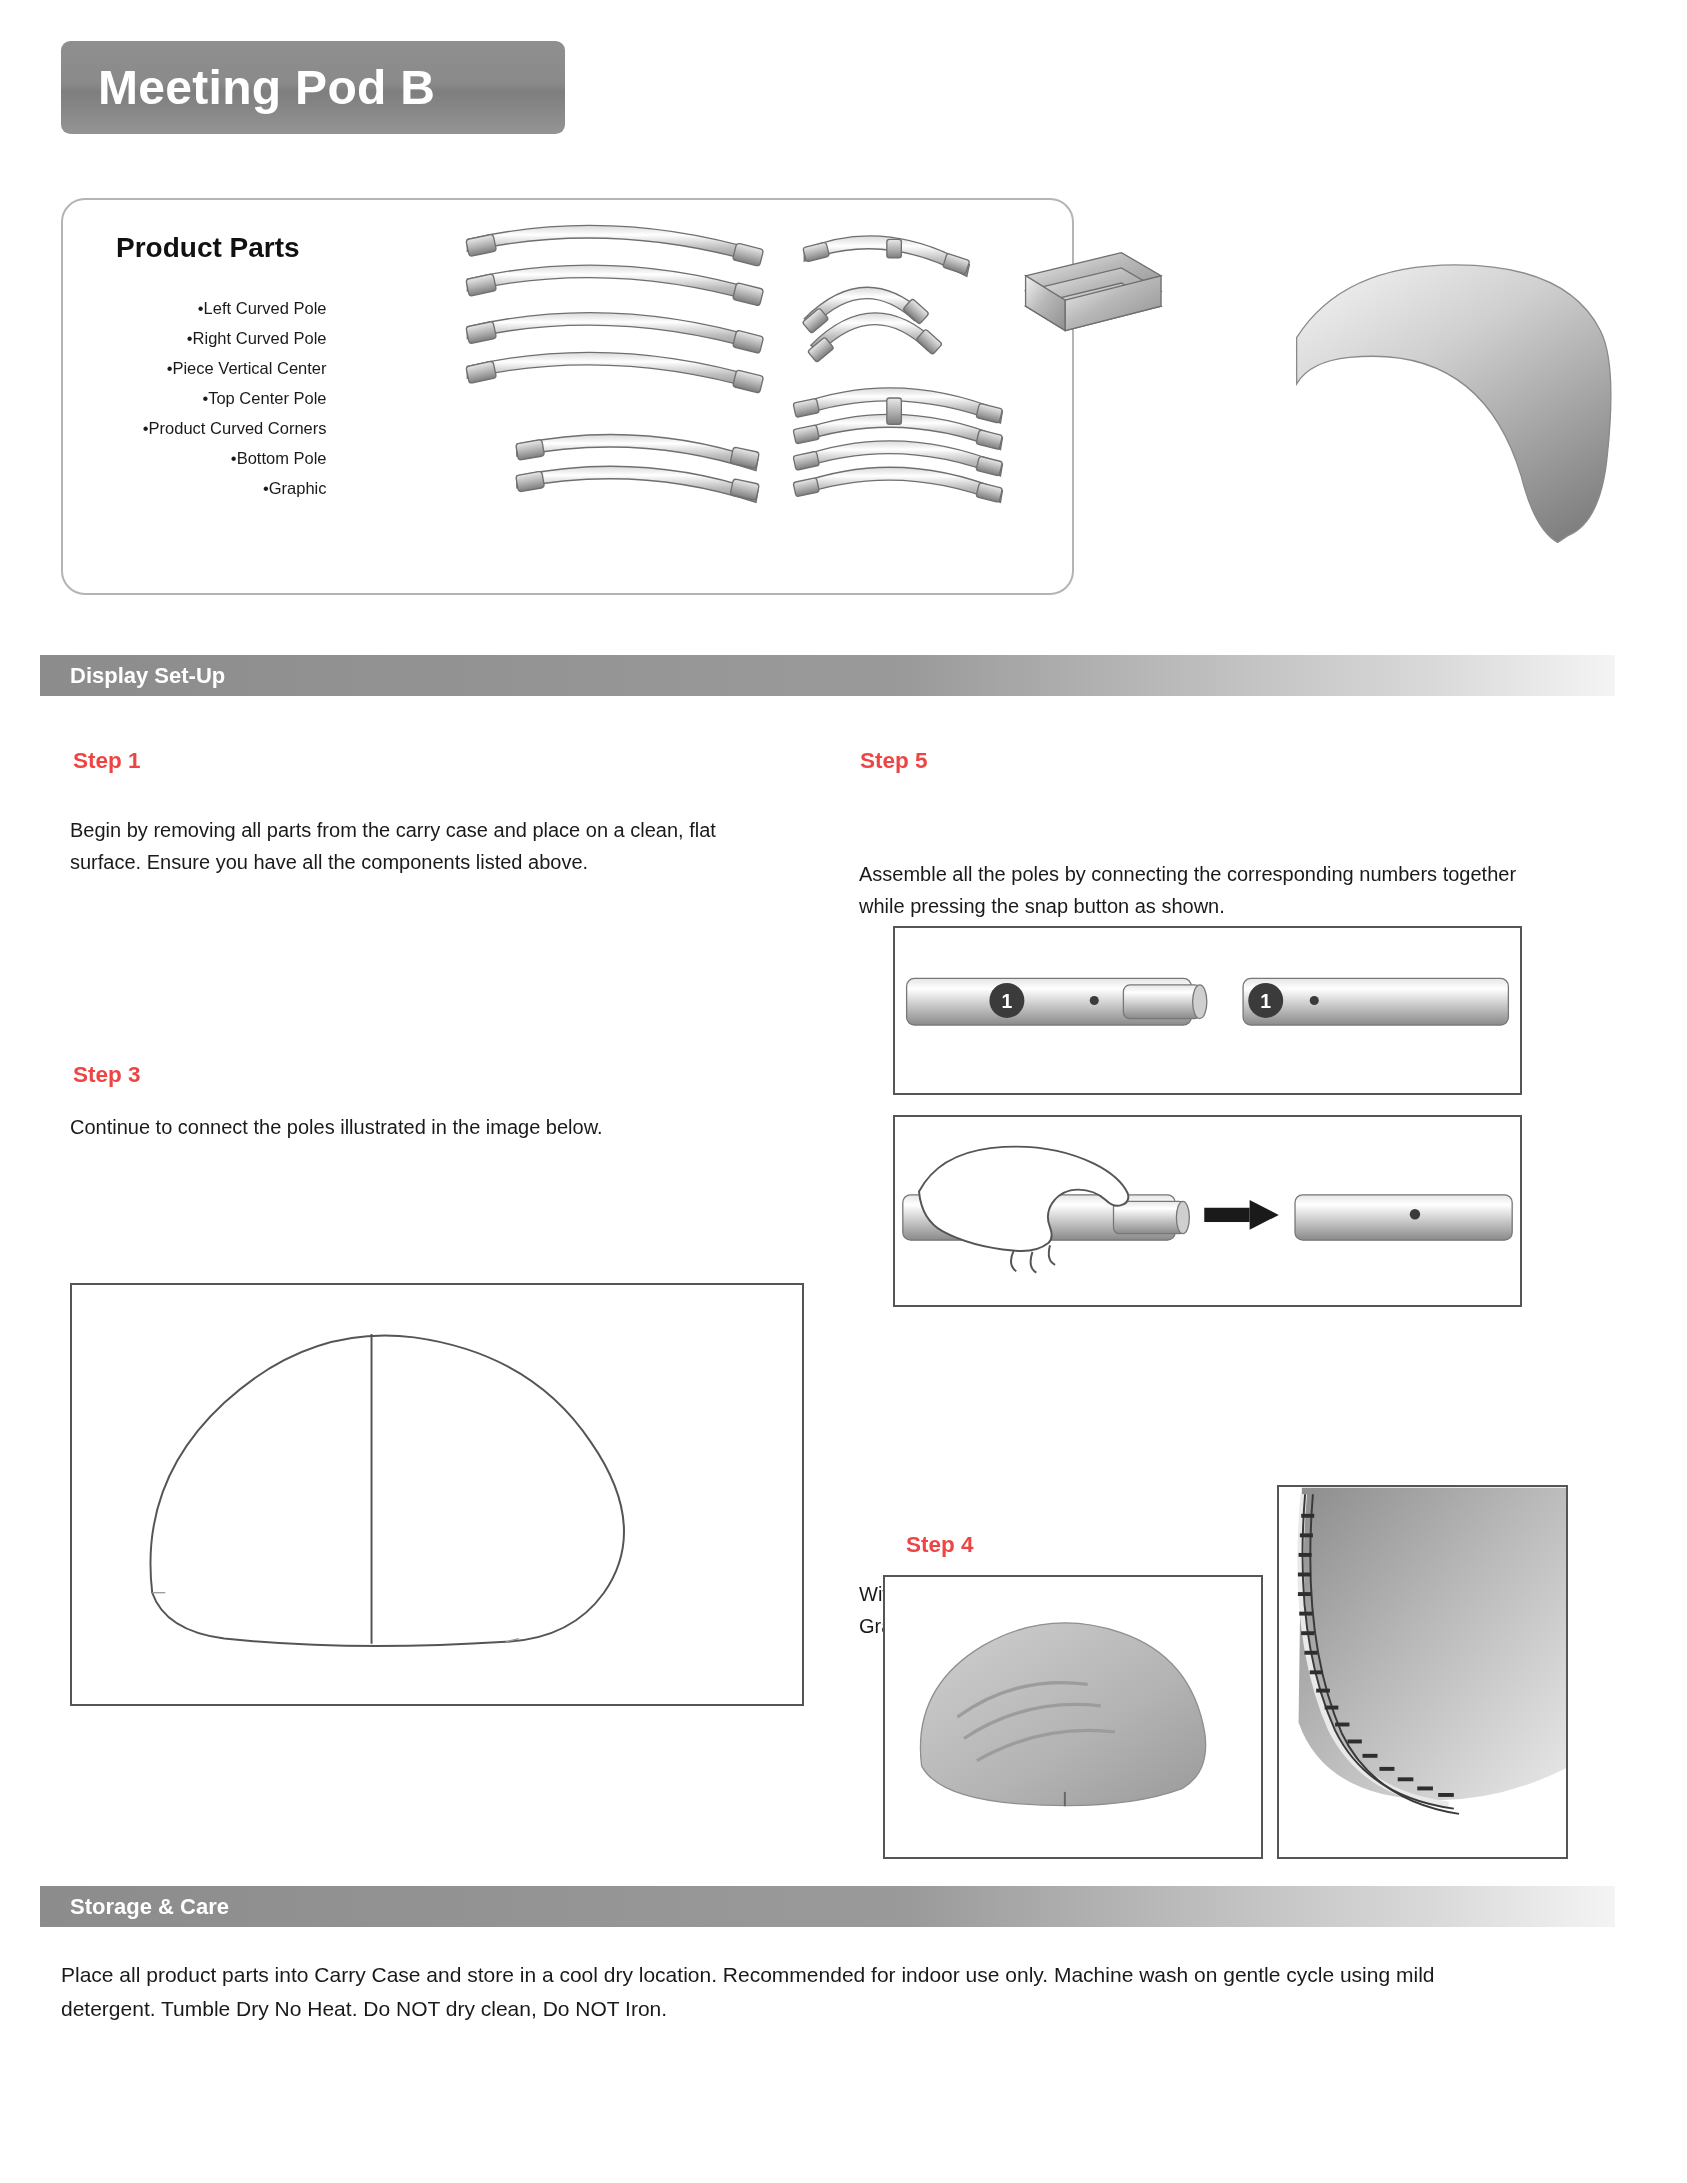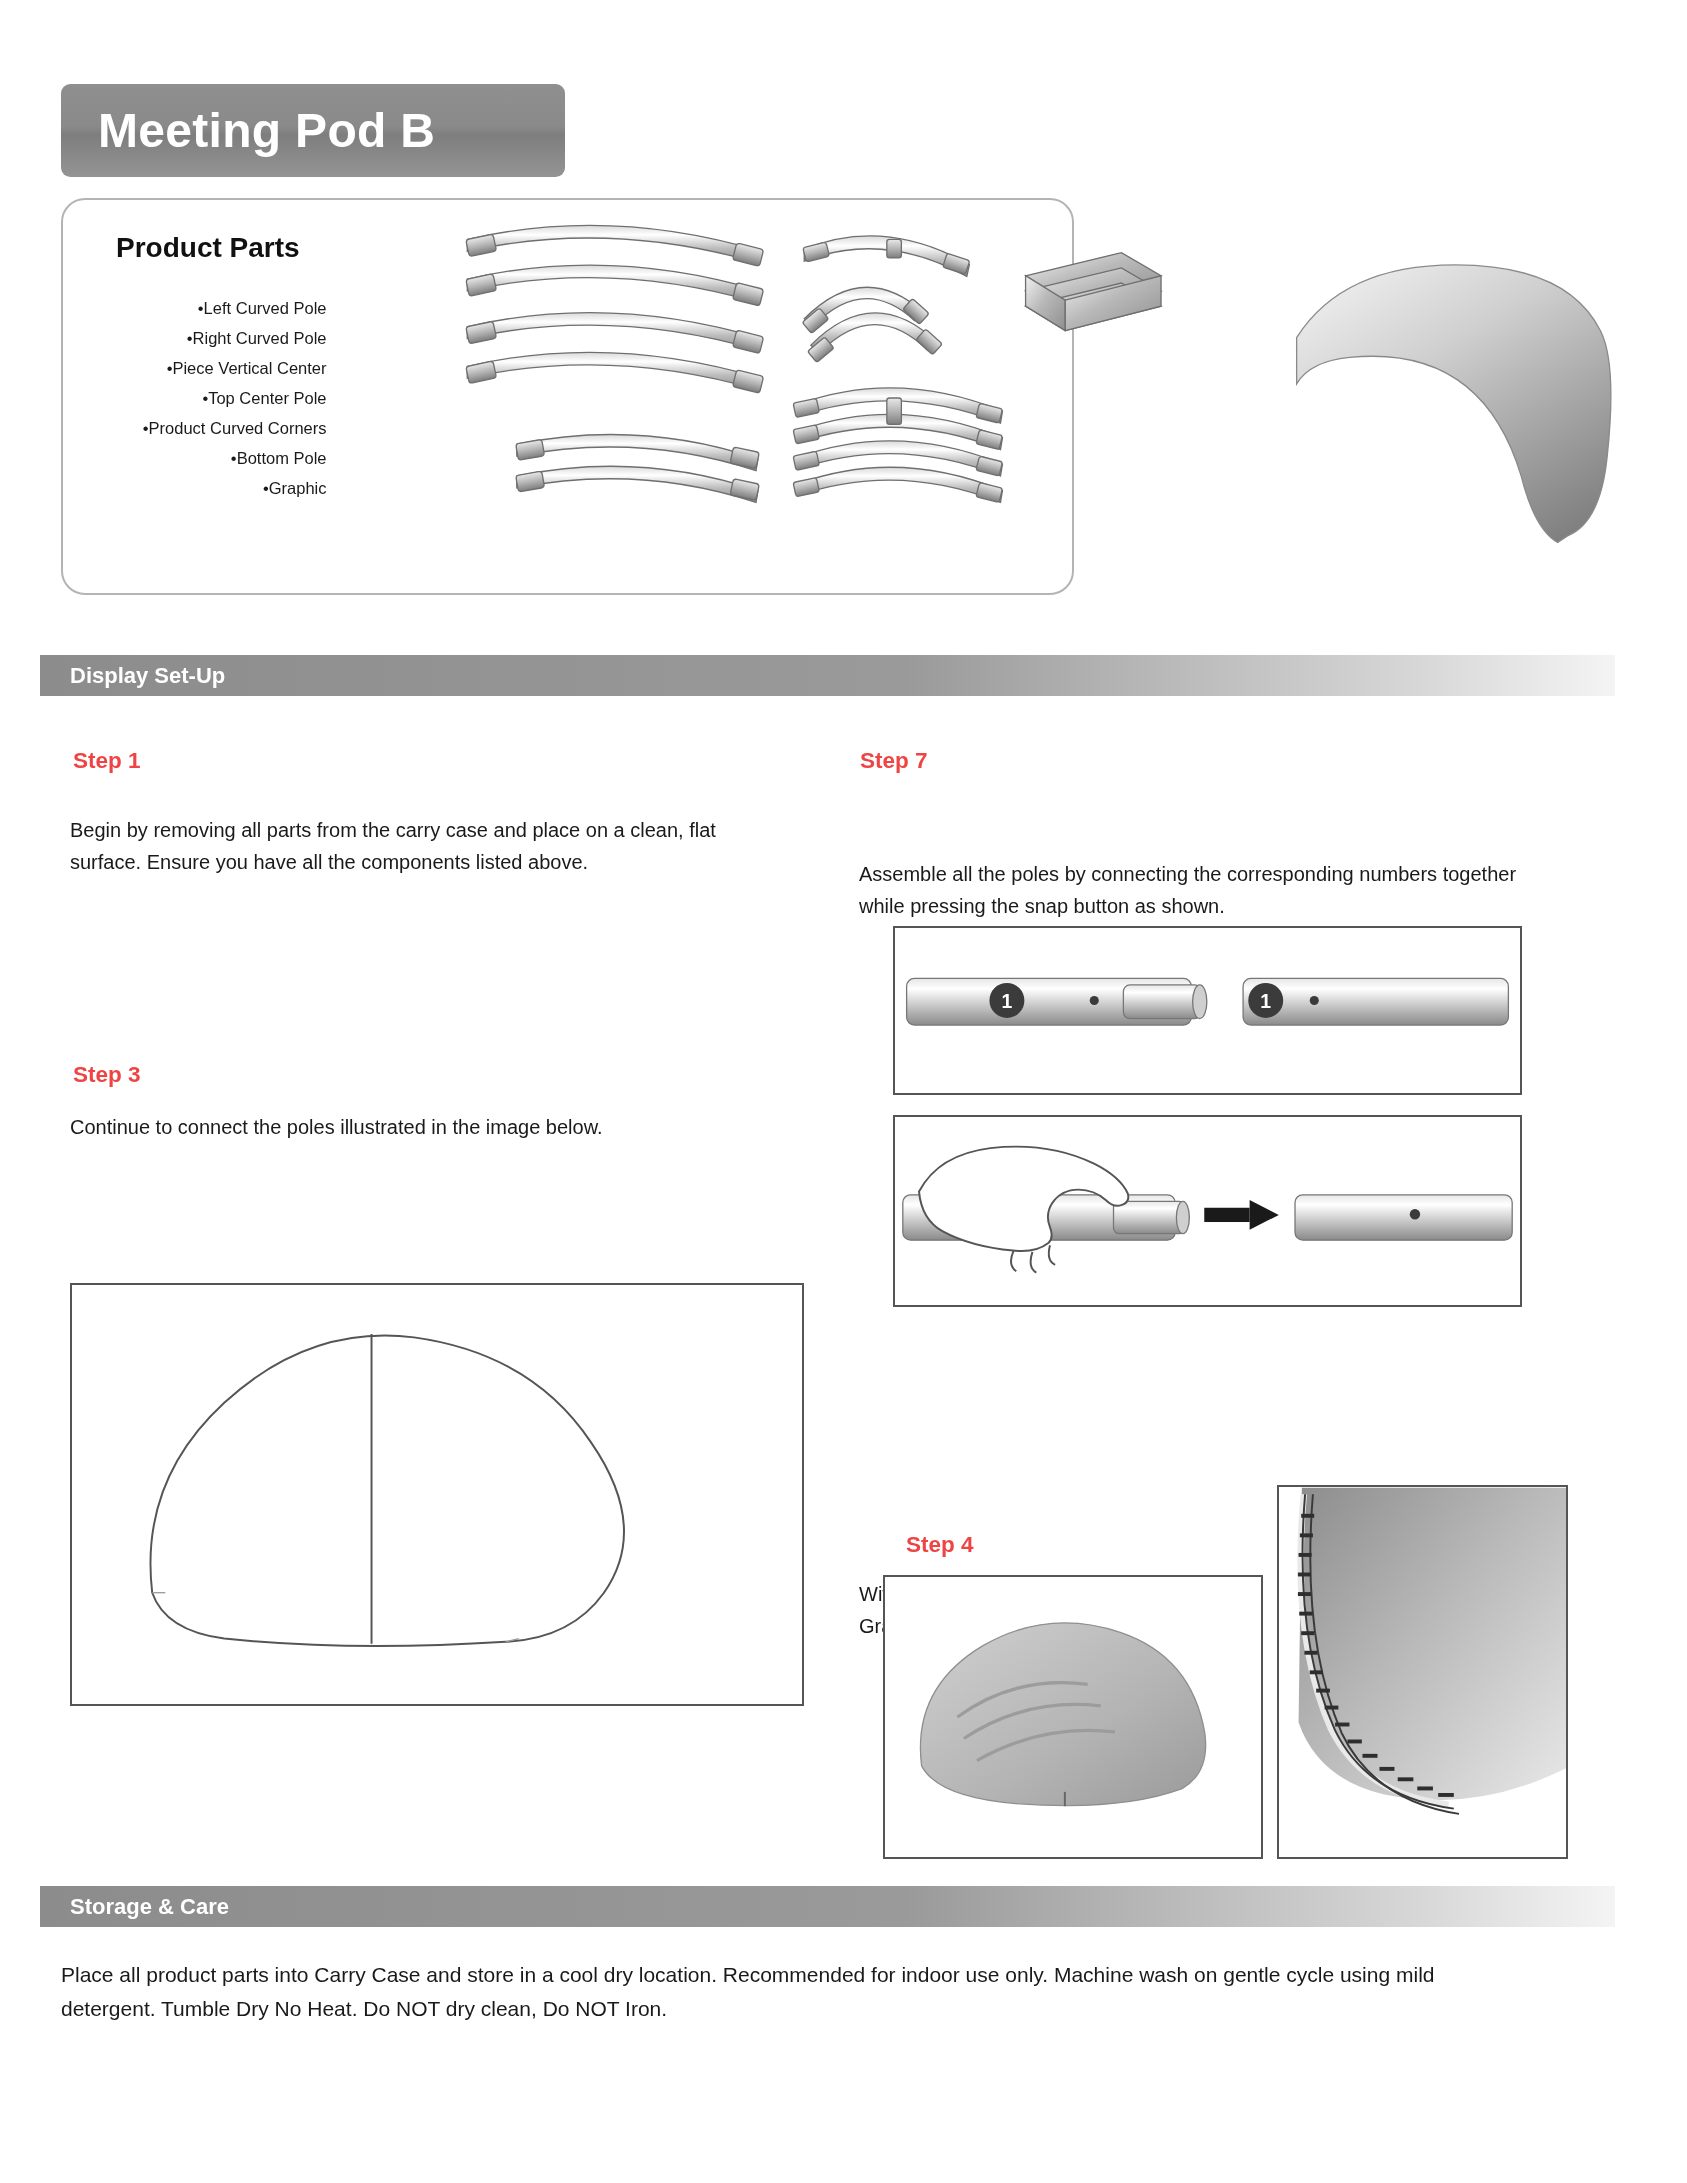--- a/index.html
+++ b/index.html
@@ -22,21 +22,20 @@
     left: 61px;
     top: 41px;
     width: 504px;
     height: 93px;
     background: linear-gradient(180deg, #8f8f8f 0%, #8a8a8a 45%, #7e7e7e 55%, #949494 100%);
     border-radius: 9.3px;
     display: flex;
     align-items: center;
     box-sizing: border-box;
     padding-left: 37px;
-    margin-top: 43px;
   }
   .title-bar .title-text {
     color: #ffffff;
     font-size: 48px;
     font-weight: bold;
     letter-spacing: 0.3px;
   }
 
   
   .parts-panel {
@@ -289,21 +288,21 @@
 
 <div class="figbox" id="fig-step3">
   <svg viewBox="0 0 1110 640" width="100%" height="100%">
     <path d="M120,470 Q100,300 230,180 Q360,60 520,80 Q700,105 790,240 Q880,370 810,470 Q760,540 660,545 Q420,560 230,540 Q140,528 120,470 Z" fill="none" stroke="#555" stroke-width="3"></path>
     <line x1="455" y1="75" x2="455" y2="548" stroke="#555" stroke-width="3"></line>
     <line x1="120" y1="470" x2="140" y2="470" stroke="#999" stroke-width="2"></line>
     <line x1="660" y1="545" x2="680" y2="540" stroke="#999" stroke-width="2"></line>
   </svg>
 </div>
 
-<div class="step-title" id="step2-title">Step 7</div>
+<div class="step-title" id="step2-title">Step 5</div>
 <div class="step-body" id="step2-body">Assemble all the poles by connecting the corresponding numbers together while pressing the snap button as shown.</div>
 
 <div class="figbox" id="fig-snap1">
   <svg viewBox="0 0 950 255" width="100%" height="100%">
     <defs>
       <linearGradient id="tubeGrad" x1="0" y1="0" x2="0" y2="1">
         <stop offset="0%" stop-color="#e6e6e6"></stop>
         <stop offset="22%" stop-color="#ffffff"></stop>
         <stop offset="62%" stop-color="#c2c2c2"></stop>
         <stop offset="100%" stop-color="#8a8a8a"></stop>

